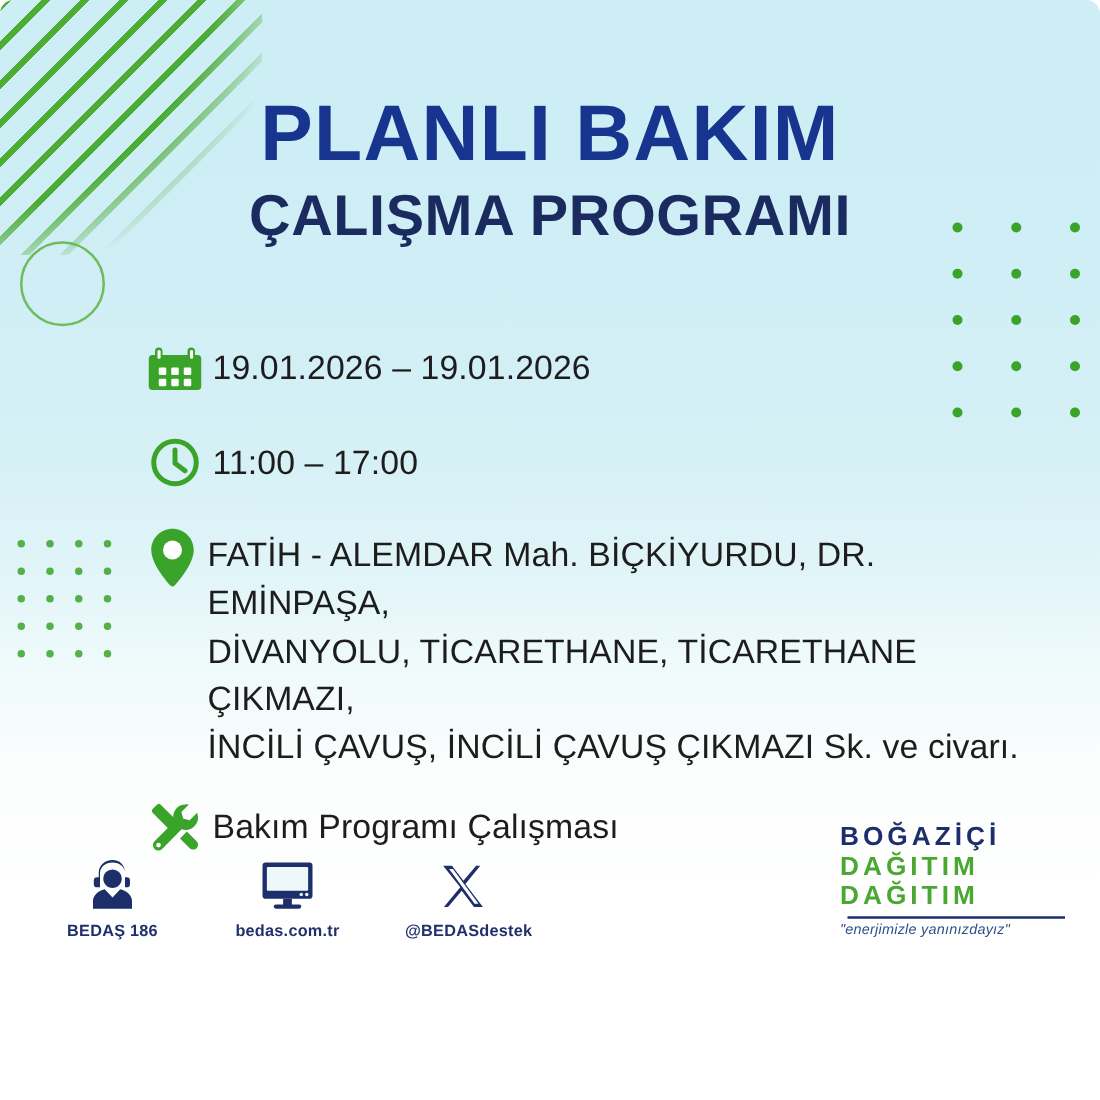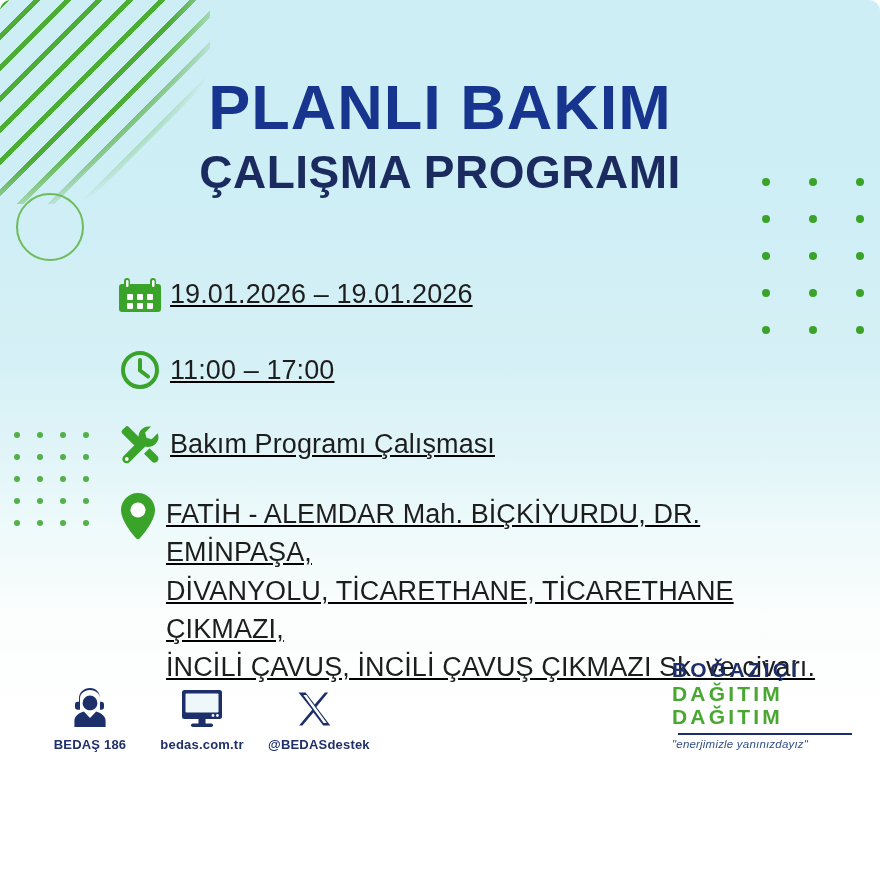--- a/index.html
+++ b/index.html
@@ -127,21 +127,20 @@
     line-height: 1.12;
     margin: 8px 0 0 0;
   }
 
   
   .info {
     position: absolute;
     left: 118px;
     top: 272px;
     right: 52px;
-    text-decoration: underline;
   }
   .row {
     display: flex;
     align-items: flex-start;
     margin-bottom: 22px;
   }
   .row .icon {
     flex: 0 0 52px;
     width: 52px;
     height: 50px;
@@ -173,21 +172,21 @@
     right: 0;
     bottom: 14px;
     height: 104px;
   }
   .contacts {
     position: absolute;
     left: 44px;
     bottom: 6px;
     display: flex;
     align-items: flex-end;
-    gap: 20px;
+    gap: 48px;
   }
   .contact {
     width: 92px;
     text-align: center;
     color: #1c2f6b;
   }
   .contact .glyph {
     height: 46px;
     display: flex;
     align-items: flex-end;
@@ -312,49 +311,49 @@
     <div class="row row-time">
       <span class="icon">
         <svg width="44" height="44" viewBox="0 0 44 44" aria-hidden="true">
           <circle cx="22" cy="22" r="17" fill="none" stroke="#3aa32a" stroke-width="4"></circle>
           <path d="M22 12v10.5l8 6" fill="none" stroke="#3aa32a" stroke-width="4" stroke-linecap="round" stroke-linejoin="round"></path>
         </svg>
       </span>
       <span class="text">11:00 – 17:00</span>
     </div>
 
+    <div class="row row-address">
+      <span class="icon">
+        <svg width="40" height="50" viewBox="0 0 40 50" aria-hidden="true">
+          <path d="M20 1C10.6 1 3 8.6 3 18c0 11.6 13.6 26.6 15.1 28.2a2.6 2.6 0 0 0 3.8 0C23.4 44.6 37 29.6 37 18 37 8.6 29.4 1 20 1z" fill="#3aa32a"></path>
+          <circle cx="20" cy="18" r="7.6" fill="#ffffff"></circle>
+        </svg>
+      </span>
+      <span class="text">FATİH - ALEMDAR Mah. BİÇKİYURDU, DR. EMİNPAŞA,
+DİVANYOLU, TİCARETHANE, TİCARETHANE ÇIKMAZI,
+İNCİLİ ÇAVUŞ, İNCİLİ ÇAVUŞ ÇIKMAZI Sk. ve civarı.</span>
+    </div>
+
     <div class="row row-type">
       <span class="icon">
         <svg width="46" height="44" viewBox="0 0 46 44" aria-hidden="true">
           <g fill="#3aa32a">
             <path d="M30.5 4.5a10 10 0 0 0-9.2 13.9L5.6 34a4.3 4.3 0 1 0 6.1 6.1l15.6-15.7a10 10 0 0 0 12.4-13.2l-6 6-5.2-1.4-1.4-5.2 6-6a10 10 0 0 0-2.6-.1z"></path>
             <circle cx="8.8" cy="37" r="1.9" fill="#ffffff"></circle>
             <path d="M13.6 4.2 8.2 9.6a2.4 2.4 0 0 0 0 3.4l5.6 5.6 4.3-4.3-5.6-5.6 2.1-2.1z" opacity="0"></path>
             <path d="M9.2 5.1 5.1 9.2a2.6 2.6 0 0 0 0 3.7l8 8 7.8-7.8-8-8a2.6 2.6 0 0 0-3.7 0z" opacity="0"></path>
             <path d="M10.4 4.4 4.6 10.2l19 19a6.6 6.6 0 0 0 5.4 1.9l8.5 8.5a4.1 4.1 0 0 0 5.8-5.8l-8.5-8.5a6.6 6.6 0 0 0-1.9-5.4l-19-19z" opacity="0"></path>
             <path d="M7.4 4.9 4.3 8a2.4 2.4 0 0 0 0 3.4L19 26.1l6.5-6.5L10.8 4.9a2.4 2.4 0 0 0-3.4 0z"></path>
             <path d="M31.5 26.2 26 31.7l7.6 7.6a3.9 3.9 0 1 0 5.5-5.5l-7.6-7.6z"></path>
           </g>
         </svg>
       </span>
       <span class="text">Bakım Programı Çalışması</span>
     </div>
 
-    <div class="row row-address">
-      <span class="icon">
-        <svg width="40" height="50" viewBox="0 0 40 50" aria-hidden="true">
-          <path d="M20 1C10.6 1 3 8.6 3 18c0 11.6 13.6 26.6 15.1 28.2a2.6 2.6 0 0 0 3.8 0C23.4 44.6 37 29.6 37 18 37 8.6 29.4 1 20 1z" fill="#3aa32a"></path>
-          <circle cx="20" cy="18" r="7.6" fill="#ffffff"></circle>
-        </svg>
-      </span>
-      <span class="text">FATİH - ALEMDAR Mah. BİÇKİYURDU, DR. EMİNPAŞA,
-DİVANYOLU, TİCARETHANE, TİCARETHANE ÇIKMAZI,
-İNCİLİ ÇAVUŞ, İNCİLİ ÇAVUŞ ÇIKMAZI Sk. ve civarı.</span>
-    </div>
-
   </div>
 
   <div class="footer">
 
     <div class="contacts">
 
       <div class="contact">
         <span class="glyph">
           <svg width="42" height="44" viewBox="0 0 42 44" aria-hidden="true">
             <g fill="#1c2f6b">

